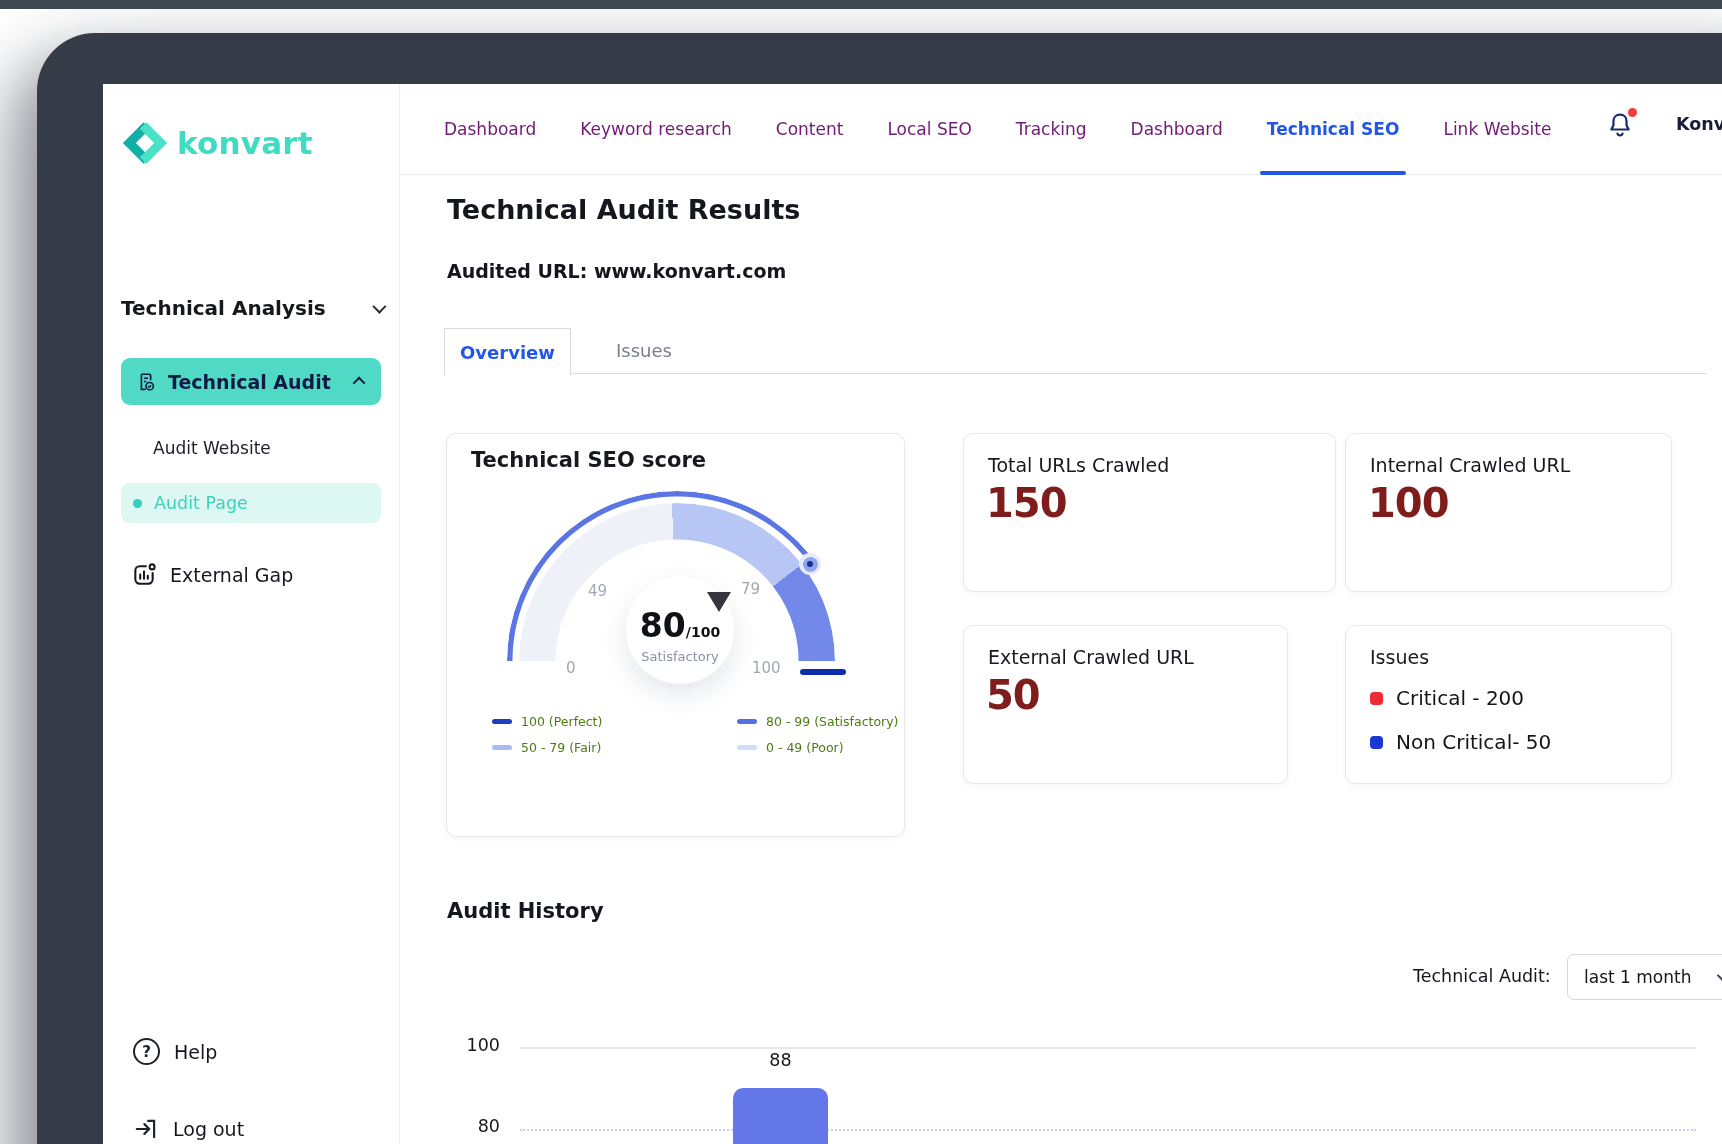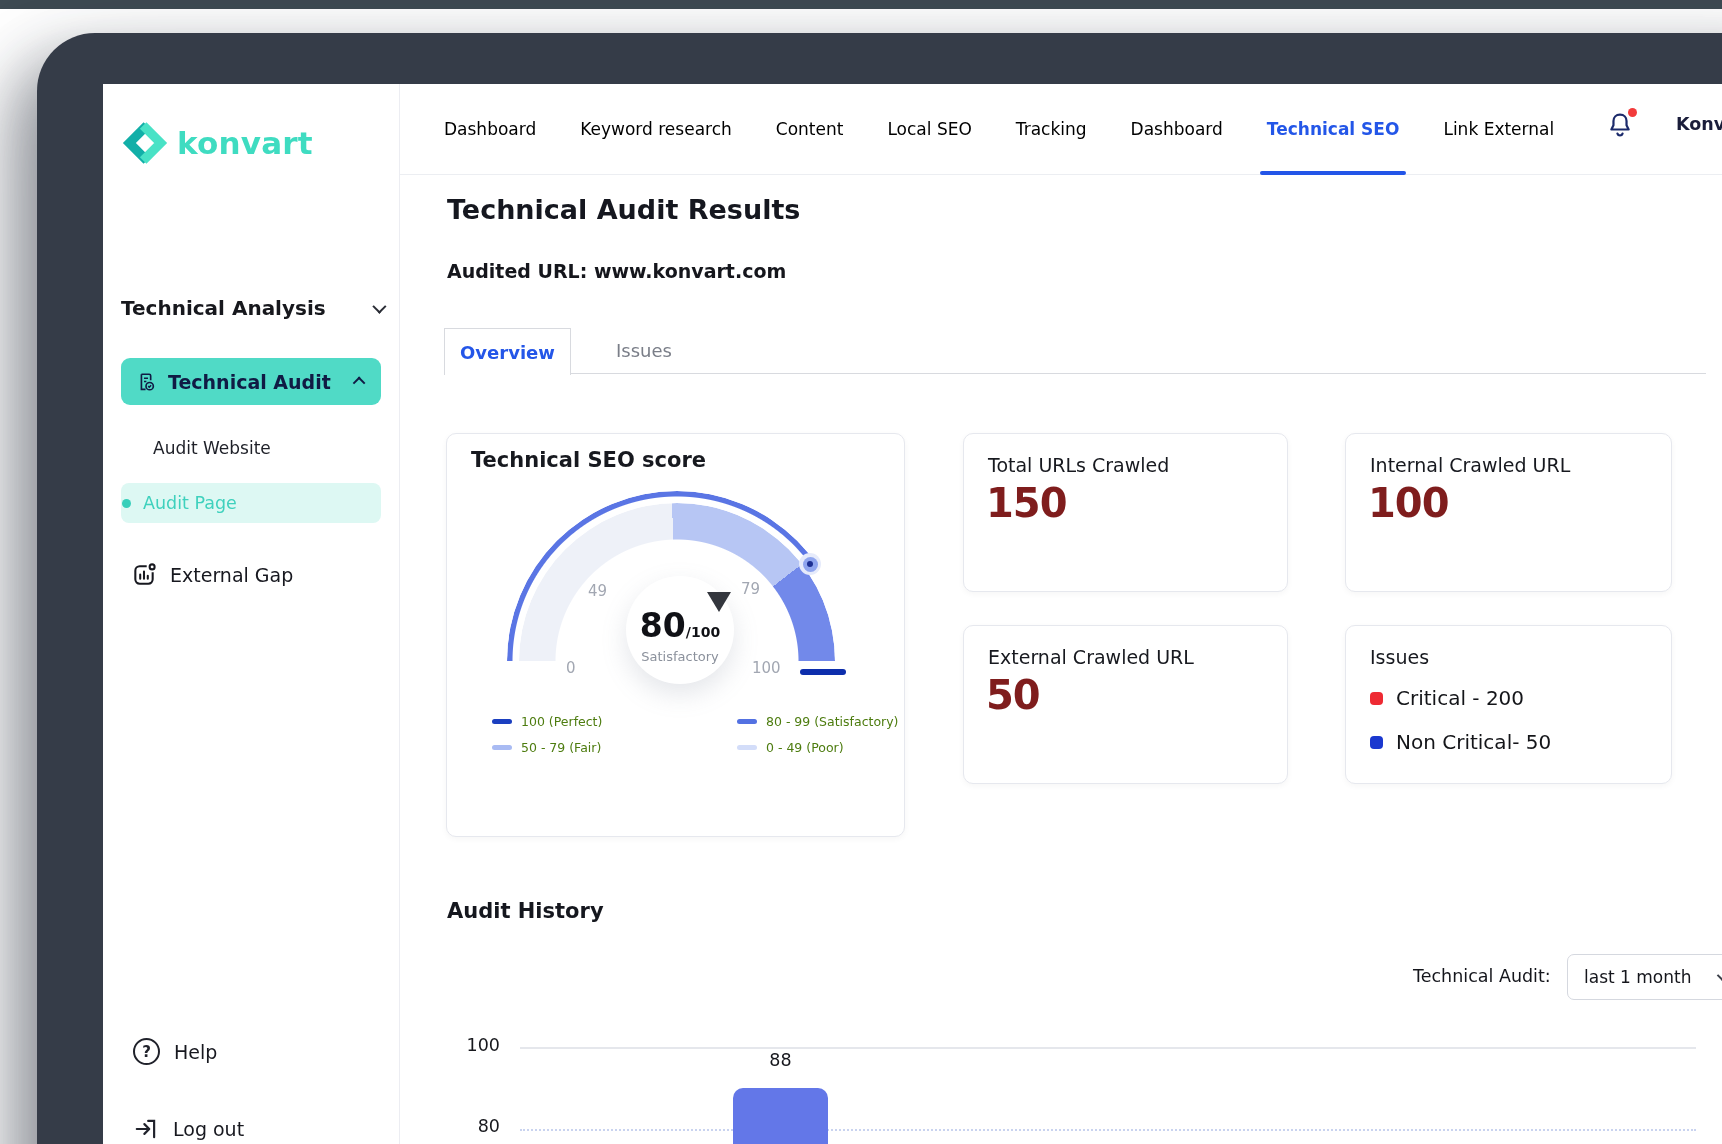--- a/index.html
+++ b/index.html
@@ -25,37 +25,37 @@
   .chev { width:10px; height:10px; border-right:2.2px solid #2A2D35; border-bottom:2.2px solid #2A2D35; display:inline-block; }
   .chev.down { transform:rotate(45deg) translateY(-2px); }
   .chev.up { transform:rotate(-135deg) translateY(-2px); }
   .pill-active { position:absolute; left:18px; top:274px; width:260px; height:47px;
     background:#50DAC6; border-radius:9px; display:flex; align-items:center;
     padding:0 16px 0 14px; gap:11px; }
   .pill-active .lbl { font-size:19px; font-weight:600; color:#101B44; flex:1; }
   .pill-active .chev { border-color:#101B44; width:9px; height:9px; }
   .side-plain { position:absolute; left:50px; top:354px; font-size:17px; color:#1E2028; }
   .pill-sub { position:absolute; left:18px; top:399px; width:260px; height:40px;
-    background:#DDF8F3; border-radius:8px; display:flex; align-items:center; padding:0 1px; gap:12px; }
+    background:#DDF8F3; border-radius:8px; display:flex; align-items:center; padding:0 12px; gap:12px; }
   .pill-sub .dot { width:9px; height:9px; border-radius:50%; background:#36CFBA; }
   .pill-sub .lbl { font-size:17.5px; color:#3ED1BD; }
   .side-gap { position:absolute; left:28px; top:478px; display:flex; align-items:center; gap:13px; }
   .side-gap .lbl { font-size:19px; color:#17181F; }
   .side-help { position:absolute; left:30px; top:954px; display:flex; align-items:center; gap:14px; }
   .help-circle { width:27px; height:27px; border:2px solid #20222B; border-radius:50%;
     display:flex; align-items:center; justify-content:center; font-size:15px; font-weight:700; color:#20222B; }
   .side-help .lbl, .side-logout .lbl { font-size:19px; color:#17181F; }
   .side-logout { position:absolute; left:30px; top:1032px; display:flex; align-items:center; gap:14px; }
 
   
   .nav { position:absolute; left:297px; top:0; width:1343px; height:91px;
     border-bottom:1px solid #ECEEF2; display:flex; align-items:center;
     padding-left:44px; gap:44px; }
   .nav-item { position:relative; height:100%; display:flex; align-items:center;
-    font-size:17px; color:#000000; white-space:nowrap; cursor:default; }
+    font-size:17px; color:#701a75; white-space:nowrap; cursor:default; }
   .nav-item.active { color:#2356E8; font-weight:600; }
   .nav-item.active::after { content:""; position:absolute; left:-7px; right:-7px; bottom:-1px;
     height:4.5px; background:#2355E8; border-radius:3px; }
   .bell-wrap { position:absolute; left:1206px; top:26px; width:30px; height:34px; }
   .bell-dot { position:absolute; right:-1px; top:-2px; width:9px; height:9px; border-radius:50%; background:#F23B3B; }
   .user-name { position:absolute; left:1276px; top:30px; font-size:17.5px; font-weight:600;
     color:#1A1D3A; white-space:nowrap; }
 
   
   .page-title { position:absolute; left:344px; top:110px; font-size:27px; font-weight:600; color:#15171F; }
@@ -187,21 +187,21 @@
   </div>
 
   <div class="nav">
     <span class="nav-item">Dashboard</span>
     <span class="nav-item">Keyword research</span>
     <span class="nav-item">Content</span>
     <span class="nav-item">Local SEO</span>
     <span class="nav-item">Tracking</span>
     <span class="nav-item">Dashboard</span>
     <span class="nav-item active">Technical SEO</span>
-    <span class="nav-item">Link External</span>
+    <span class="nav-item">Link Website</span>
 
     <div class="bell-wrap">
       <svg width="28" height="32" viewBox="0 0 24 26">
         <path d="M12 3.2c-3.4 0-5.6 2.5-5.6 5.6v3.6L4.6 16h14.8l-1.8-3.6V8.8c0-3.1-2.2-5.6-5.6-5.6z" fill="none" stroke="#1B2A6B" stroke-width="1.9" stroke-linejoin="round"></path>
         <path d="M9.8 19.5a2.3 2.3 0 0 0 4.4 0" fill="none" stroke="#1B2A6B" stroke-width="1.9" stroke-linecap="round"></path>
       </svg>
       <span class="bell-dot"></span>
     </div>
     <span class="user-name">Konva</span>
   </div>
@@ -249,21 +249,21 @@
     <div class="legend-item" style="left:45px; top:306px;">
       <span class="legend-dash" style="background: rgb(169, 187, 243);"></span>
       <span class="legend-lbl">50 - 79  (Fair)</span>
     </div>
     <div class="legend-item" style="left:290px; top:306px;">
       <span class="legend-dash" style="background: rgb(211, 221, 249);"></span>
       <span class="legend-lbl">0 - 49 (Poor)</span>
     </div>
   </div>
 
-  <div class="card" style="left:860px; top:349px; width:325px; height:159px;">
+  <div class="card" style="left:860px; top:349px; width:373px; height:159px;">
     <div class="card-title">Total URLs Crawled</div>
     <div class="stat-value">150</div>
   </div>
   <div class="card" style="left:1242px; top:349px; width:327px; height:159px;">
     <div class="card-title">Internal Crawled URL</div>
     <div class="stat-value">100</div>
   </div>
   <div class="card" style="left:860px; top:541px; width:325px; height:159px;">
     <div class="card-title">External Crawled URL</div>
     <div class="stat-value">50</div>

